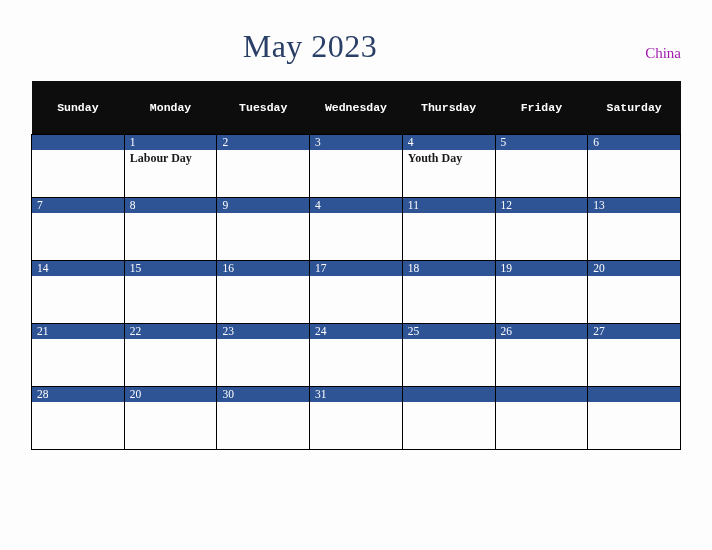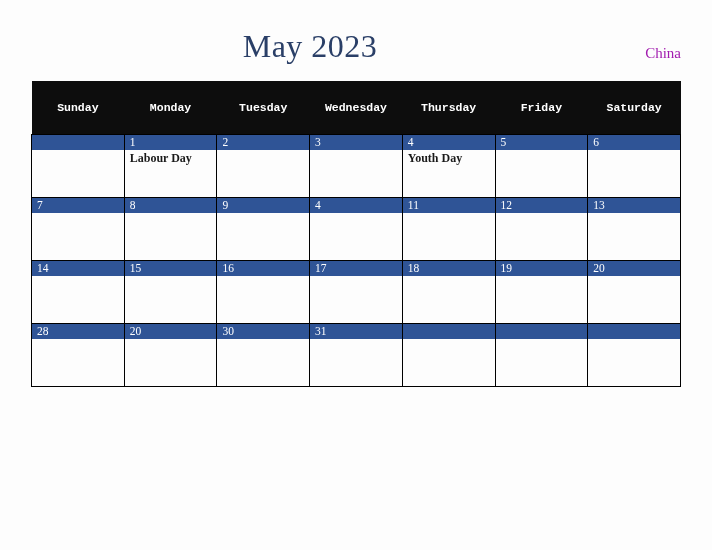--- a/index.html
+++ b/index.html
@@ -225,20 +225,43 @@
         </td>
         <td>
           <div class="daynum-bar">19</div>
         </td>
         <td>
           <div class="daynum-bar">20</div>
         </td>
       </tr>
       <tr>
         <td>
+          <div class="daynum-bar">21</div>
+        </td>
+        <td>
+          <div class="daynum-bar">22</div>
+        </td>
+        <td>
+          <div class="daynum-bar">23</div>
+        </td>
+        <td>
+          <div class="daynum-bar">24</div>
+        </td>
+        <td>
+          <div class="daynum-bar">25</div>
+        </td>
+        <td>
+          <div class="daynum-bar">26</div>
+        </td>
+        <td>
+          <div class="daynum-bar">27</div>
+        </td>
+      </tr>
+      <tr>
+        <td>
           <div class="daynum-bar">28</div>
         </td>
         <td>
           <div class="daynum-bar">20</div>
         </td>
         <td>
           <div class="daynum-bar">30</div>
         </td>
         <td>
           <div class="daynum-bar">31</div>

